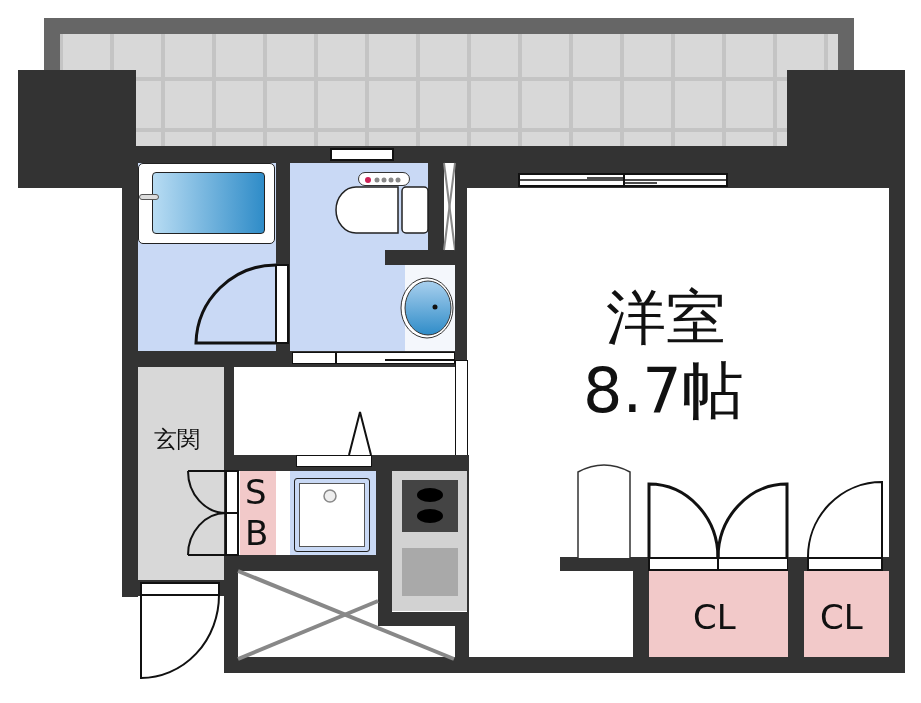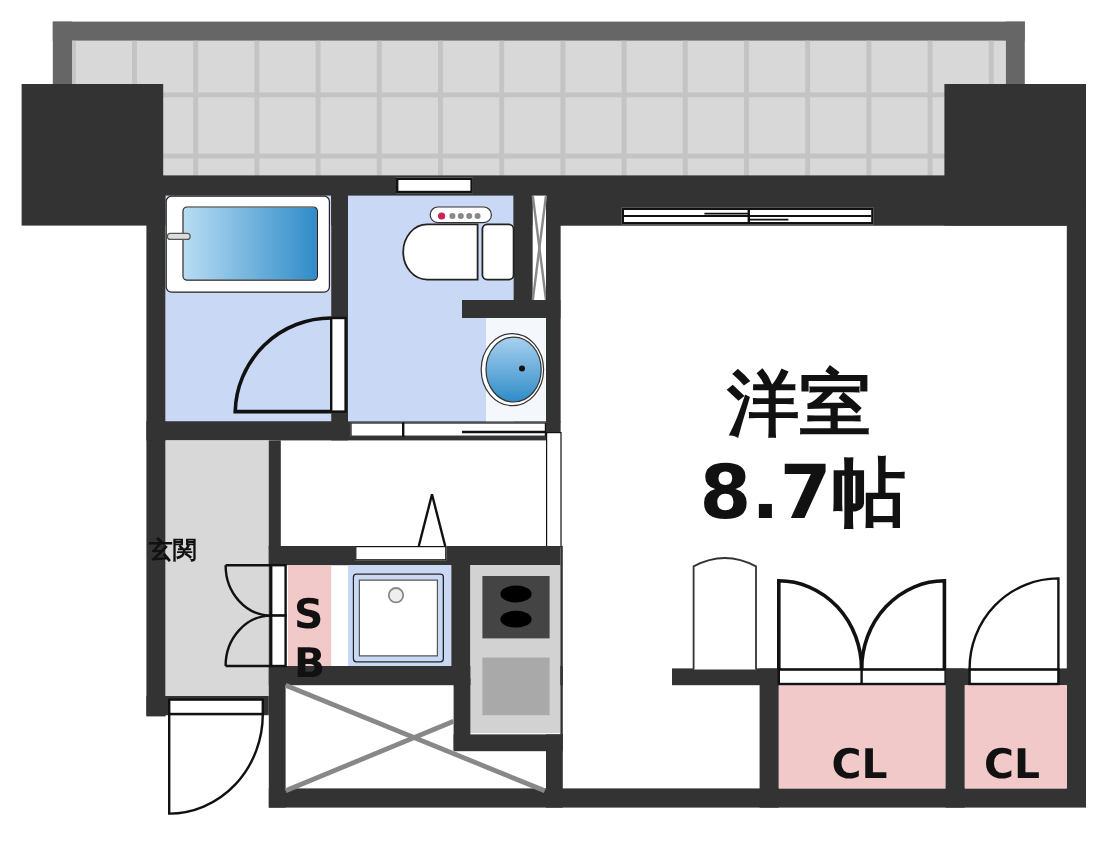--- a/index.html
+++ b/index.html
@@ -11,21 +11,21 @@
     background-image:
       linear-gradient(to right, #c4c4c4 4px, transparent 4px),
       linear-gradient(to bottom, #c4c4c4 4px, transparent 4px);
     background-size: 51px 51px;
     background-position: 50px 0, 0 43px;
   }
   .blue-floor { background:#c9d9f5; }
   .gray-floor { background:#d8d8d8; }
   .pink { background:#f2c9c9; }
   .window { background:#fff; border:2px solid #111; }
-  .label { font-weight:bold; color:#111; line-height:1; white-space:nowrap;margin-top:20px; }
+  .label { font-weight:normal; color:#111; line-height:1; white-space:nowrap; }
   svg { position:absolute; overflow:visible; }
 </style>
 </head>
 <body>
 
 <div class="abs balcony-rail" style="left:44px;top:18px;width:810px;height:16px;"></div>
 <div class="abs balcony-rail" style="left:44px;top:18px;width:16px;height:55px;"></div>
 <div class="abs balcony-rail" style="left:838px;top:18px;width:16px;height:55px;"></div>
 <div class="abs balcony-floor" style="left:60px;top:34px;width:778px;height:138px;"></div>
 
@@ -96,21 +96,21 @@
   <circle cx="40" cy="29" r="2.5" fill="#111"></circle>
 </svg>
 <div class="abs window" style="left:292px;top:352px;width:163px;height:12px;border-width:1.5px;"></div>
 <svg style="left:0;top:0;width:921px;height:703px;pointer-events:none;">
   <line x1="336" y1="352" x2="336" y2="364" stroke="#111" stroke-width="2"></line>
   <line x1="385" y1="360" x2="455" y2="360" stroke="#111" stroke-width="2"></line>
 </svg>
 
 <div class="abs gray-floor" style="left:138px;top:367px;width:92px;height:213px;"></div>
 <div class="abs wall" style="left:224px;top:367px;width:10px;height:90px;"></div>
-<div class="abs label" style="left:124px;top:428px;font-size:20px;">玄関</div>
+<div class="abs label" style="left:154px;top:428px;font-size:23px;">玄関</div>
 <div class="abs window" style="left:455px;top:360px;width:13px;height:96px;border-width:1.5px;"></div>
 
 <div class="abs wall" style="left:224px;top:455px;width:243px;height:16px;"></div>
 <div class="abs wall" style="left:224px;top:555px;width:245px;height:16px;"></div>
 <div class="abs wall" style="left:224px;top:455px;width:14px;height:218px;"></div>
 <div class="abs pink" style="left:240px;top:471px;width:36px;height:84px;"></div>
 <div class="abs label" style="left:245px;top:475px;font-size:34px;">S</div>
 <div class="abs label" style="left:245px;top:516px;font-size:34px;">B</div>
 <svg style="left:0;top:0;width:921px;height:703px;pointer-events:none;">
   <rect x="226" y="471" width="12" height="42" fill="#fff" stroke="#111" stroke-width="2"></rect>

